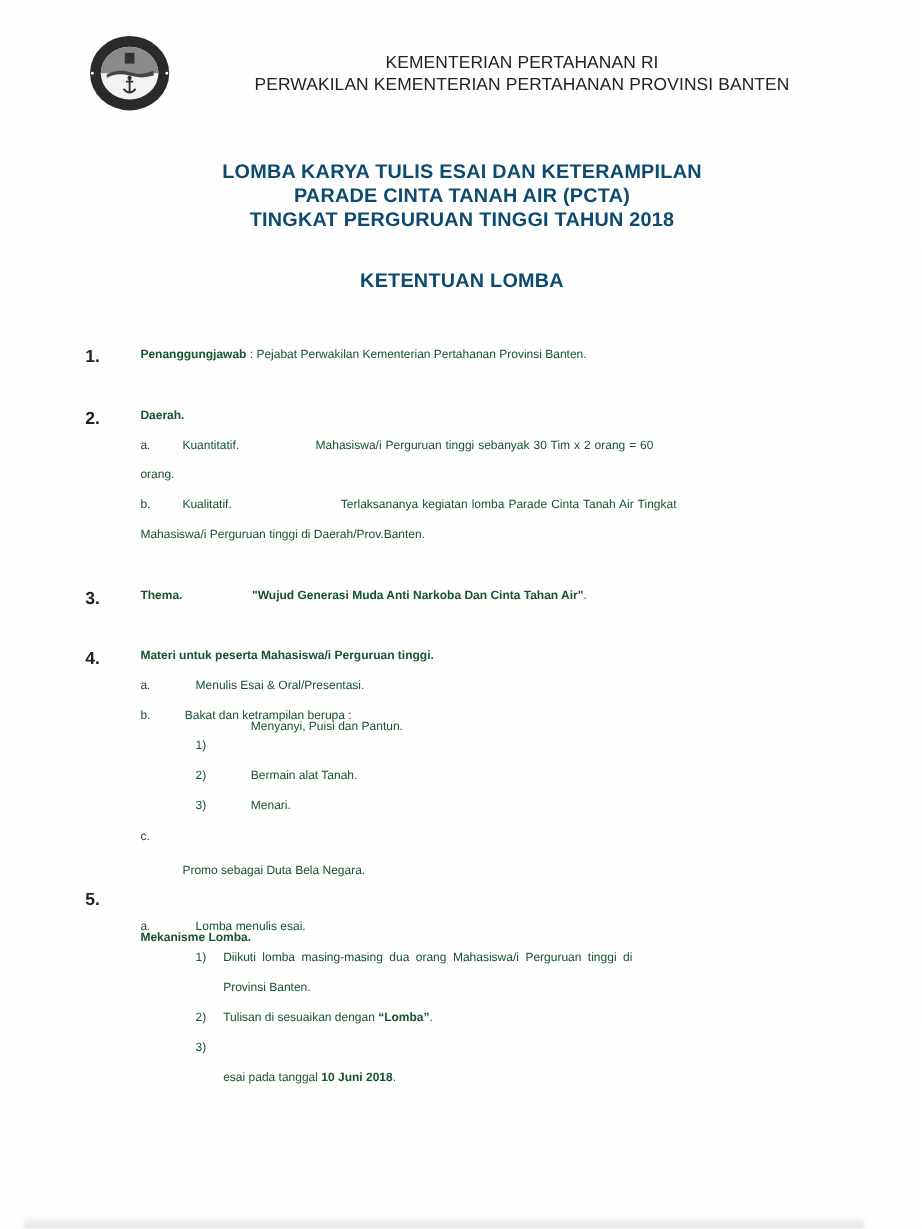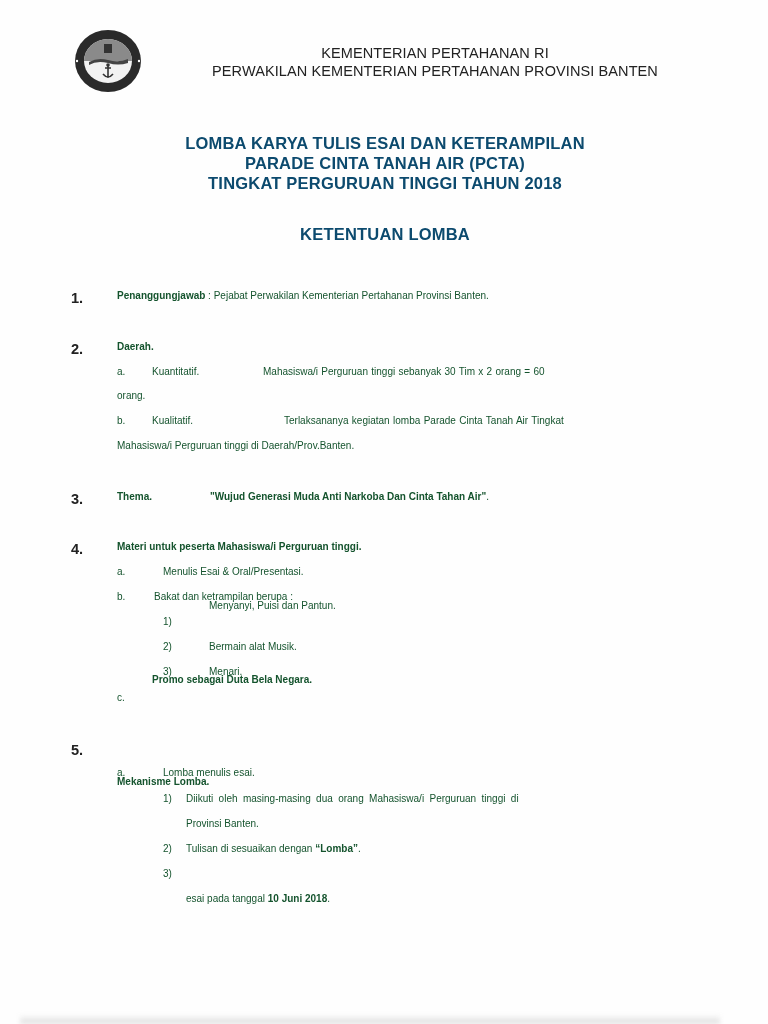--- a/index.html
+++ b/index.html
@@ -74,35 +74,35 @@
 
   <div class="abs t" style="left:117px; top:566px;">a.</div>
   <div class="abs t" style="left:163px; top:566px;">Menulis Esai &amp; Oral/Presentasi.</div>
 
   <div class="abs t" style="left:117px; top:591px;">b.</div>
   <div class="abs t" style="left:154px; top:591px;">Bakat dan ketrampilan berupa :</div>
 
   <div class="abs t" style="left:163px; top:616px;">1)</div>
   <div class="abs t" style="left:209px; top:600px;">Menyanyi, Puisi dan Pantun.</div>
   <div class="abs t" style="left:163px; top:641px;">2)</div>
-  <div class="abs t" style="left:209px; top:641px;">Bermain alat Musik.</div>
+  <div class="abs t" style="left:209px; top:641px;">Bermain alat Tanah.</div>
   <div class="abs t" style="left:163px; top:666px;">3)</div>
   <div class="abs t" style="left:209px; top:666px;">Menari.</div>
 
   <div class="abs t" style="left:117px; top:692px;">c.</div>
-  <div class="abs t" style="left:152px; top:674px;font-weight:bold;">Promo sebagai Duta Bela Negara.</div>
+  <div class="abs t" style="left:152px; top:720px;">Promo sebagai Duta Bela Negara.</div>
 
   <div class="num" style="top:742px;">5.</div>
   <div class="abs t b" style="left:117px; top:776px;">Mekanisme Lomba.</div>
 
   <div class="abs t" style="left:117px; top:767px;">a.</div>
   <div class="abs t" style="left:163px; top:767px;">Lomba menulis esai.</div>
 
   <div class="abs t" style="left:163px; top:793px;">1)</div>
-  <div class="abs t" style="left:186px; top:793px; word-spacing:2.6px;">Diikuti oleh masing-masing dua orang Mahasiswa/i Perguruan tinggi di</div>
+  <div class="abs t" style="left:186px; top:793px; word-spacing:2.6px;">Diikuti lomba masing-masing dua orang Mahasiswa/i Perguruan tinggi di</div>
   <div class="abs t" style="left:186px; top:818px;">Provinsi Banten.</div>
 
   <div class="abs t" style="left:163px; top:843px;">2)</div>
   <div class="abs t" style="left:186px; top:843px;">
     <span>Tulisan di sesuaikan dengan </span><span class="b">“Lomba”</span><span>.</span>
   </div>
 
   <div class="abs t" style="left:163px; top:868px;">3)</div>
   <div class="abs t" style="left:186px; top:893px;">
     <span>esai pada tanggal </span><span class="b">10 Juni 2018</span><span>.</span>

